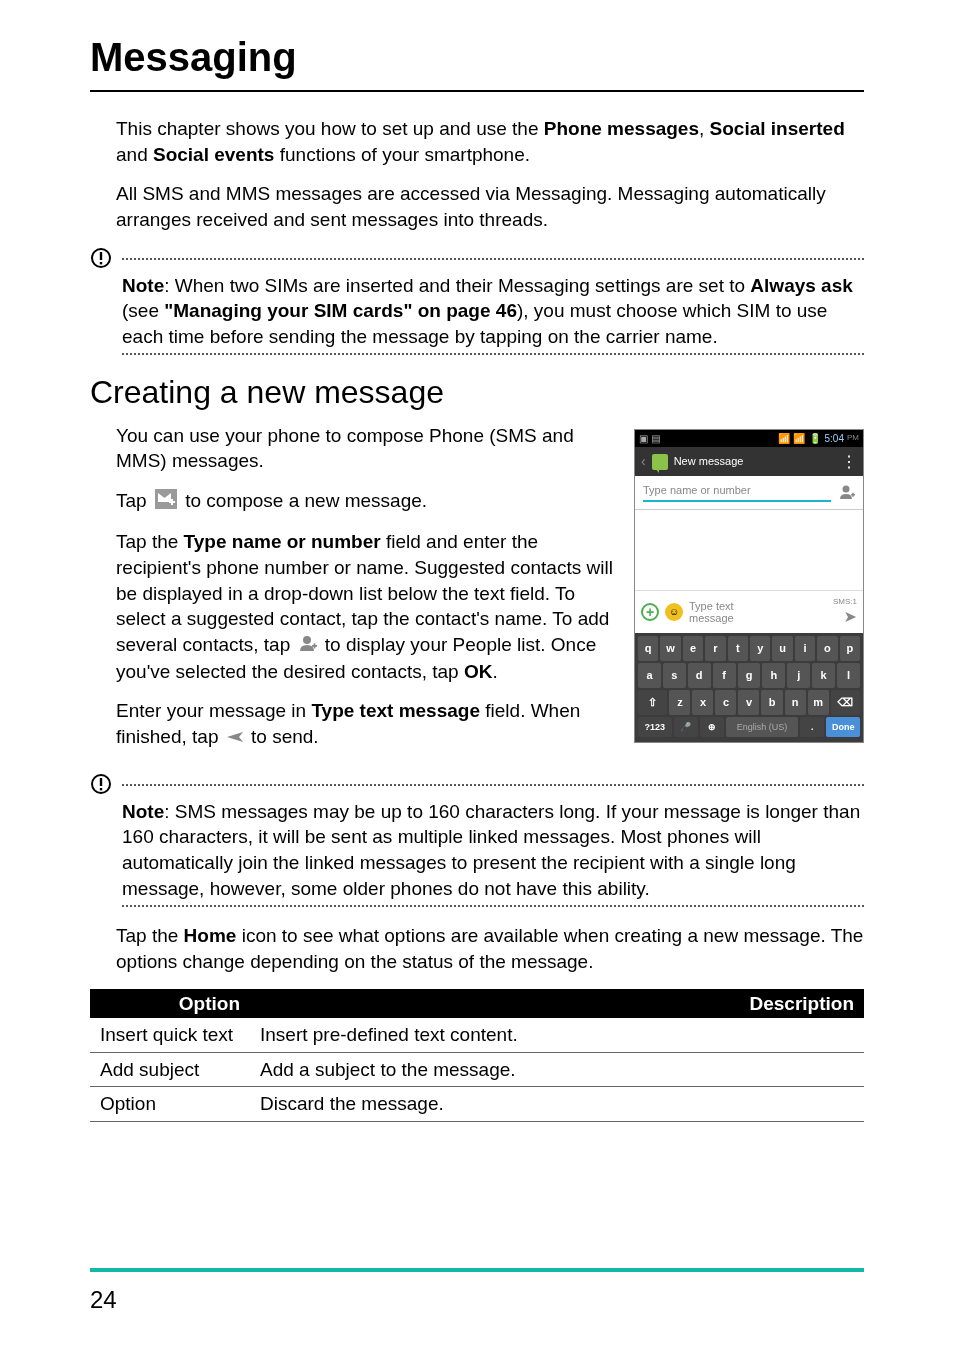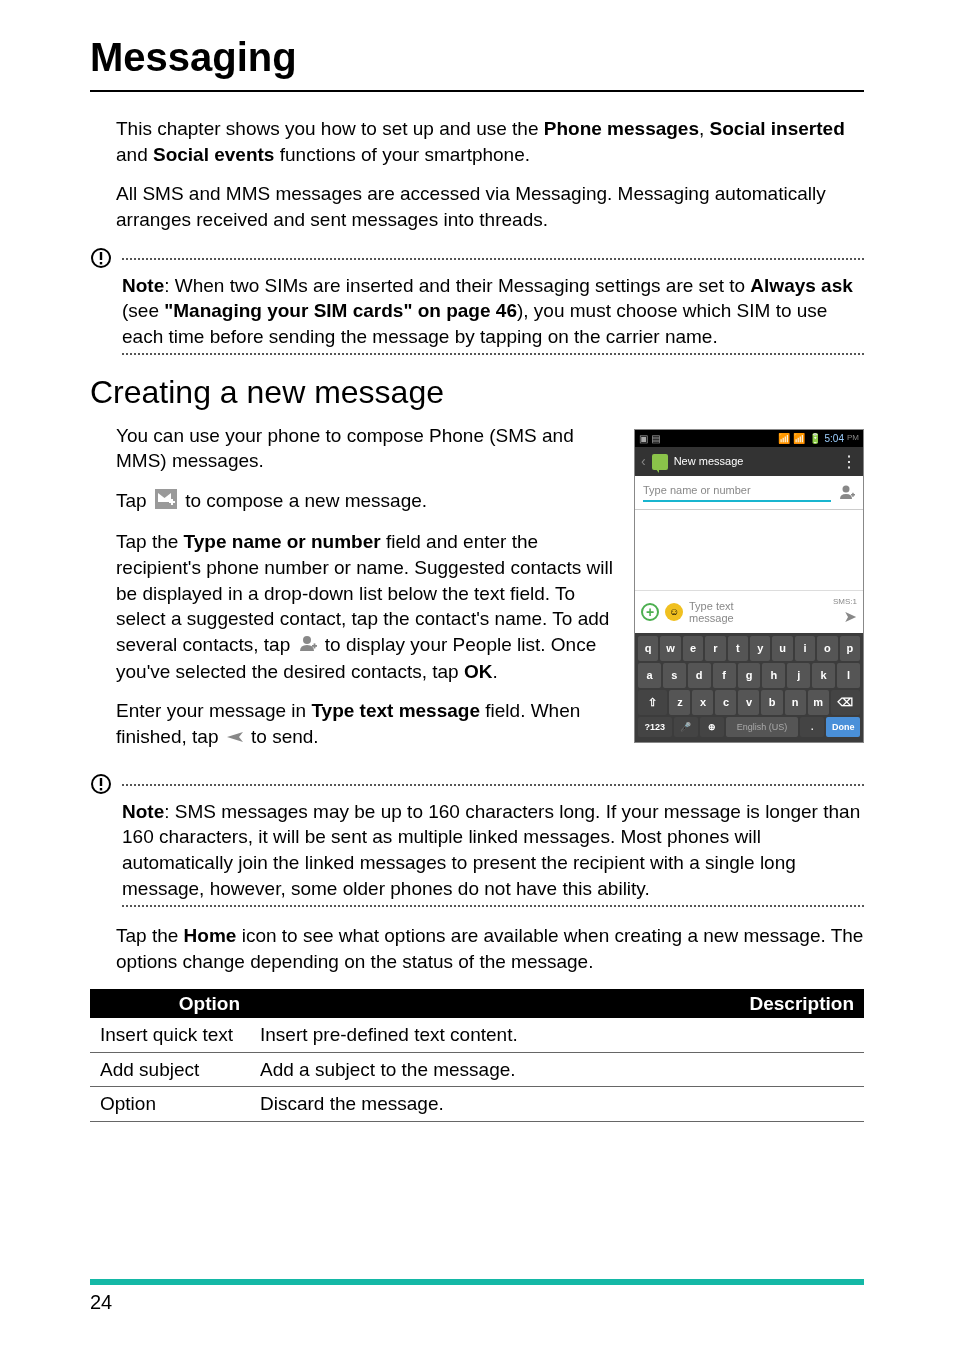--- a/index.html
+++ b/index.html
@@ -161,23 +161,23 @@
   .opts-table td {
     padding: 4px 10px;
     border-bottom: 1px solid #666;
   }
   .opts-table td:first-child { width: 160px; }
   .page-footer {
     position: absolute;
     left: 90px;
     right: 90px;
     bottom: 36px;
-    border-top: 6px solid #14b8a6;
-    padding-top: 4px;
-    font-size: 20px;
+    border-top: 4px solid #14b8a6;
+    padding-top: 12px;
+    font-size: 24px;
   }
   b { font-weight: bold; }
 </style>
 </head>
 <body>
 
 <h1 class="page-title">Messaging</h1>
 <hr class="title-rule">
 
 <div class="content-indent">

